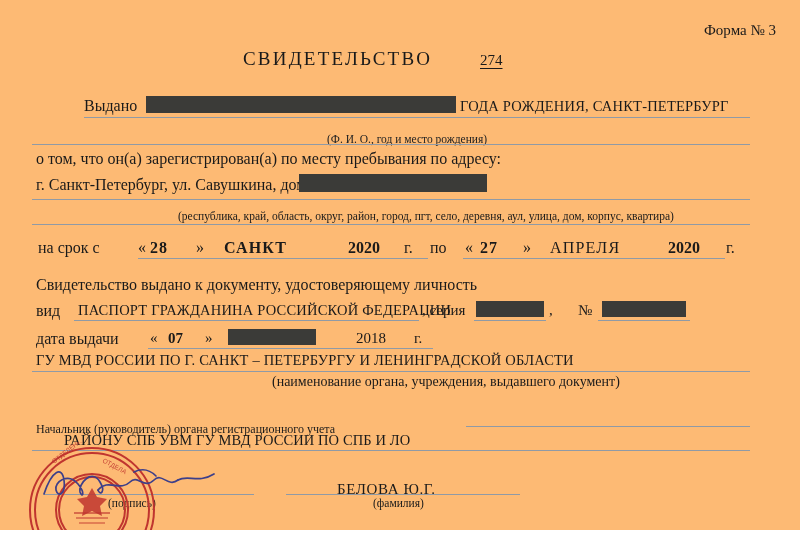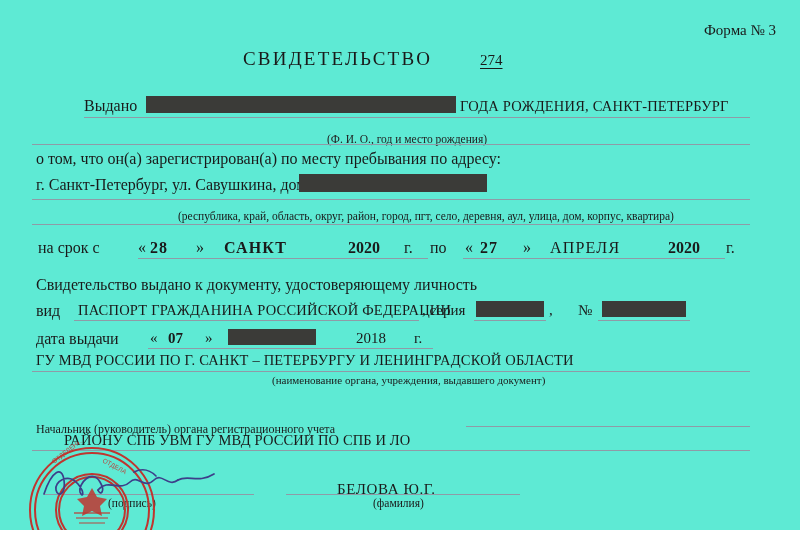--- a/index.html
+++ b/index.html
@@ -8,21 +8,21 @@
     background: #ffffff;
   }
   body {
     font-family: "Liberation Serif", serif;
     color: #1a1a1a;
   }
   #page {
     position: relative;
     width: 800px;
     height: 536px;
-    background: #5eead4;
+    background: #fdba74;
     overflow: hidden;
   }
   .abs { position: absolute; }
   .line {
     border-bottom: 1px solid #8f9aa6;
     height: 0;
   }
   .form-no {
     top: 22px;
     right: 24px;
@@ -132,21 +132,21 @@
   .date-year { top: 330px; left: 356px; font-size: 15px; }
   .date-g { top: 330px; left: 414px; font-size: 15px; }
   .u10 { top: 348px; left: 148px; width: 60px; }
   .u11 { top: 348px; left: 208px; width: 195px; }
   .u12 { top: 348px; left: 403px; width: 30px; }
 
   .organ-text {
     top: 352px; left: 36px; font-size: 14.5px; letter-spacing: 0.2px;
   }
   .l5 { top: 371px; left: 32px; width: 718px; }
-  .hint3 { top: 374px; left: 272px; font-size: 11px; }
+  .hint3 { top: 374px; left: 272px; font-size: 14px; }
 
   .chief-label { top: 422px; left: 36px; font-size: 12px; }
   .chief-value { top: 408px; left: 470px; font-size: 14.5px; letter-spacing: 0.1px; }
   .l6 { top: 426px; left: 466px; width: 284px; }
   .chief-value2 { top: 432px; left: 36px; font-size: 14.5px; letter-spacing: 0.1px; margin-left: 28px; }
   .l7 { top: 450px; left: 32px; width: 718px; }
   .hint4 { top: 453px; left: 290px; font-size: 11.5px; }
 
   .l8 { top: 494px; left: 44px; width: 210px; }
   .hint5 { top: 497px; left: 108px; font-size: 11.5px; }

